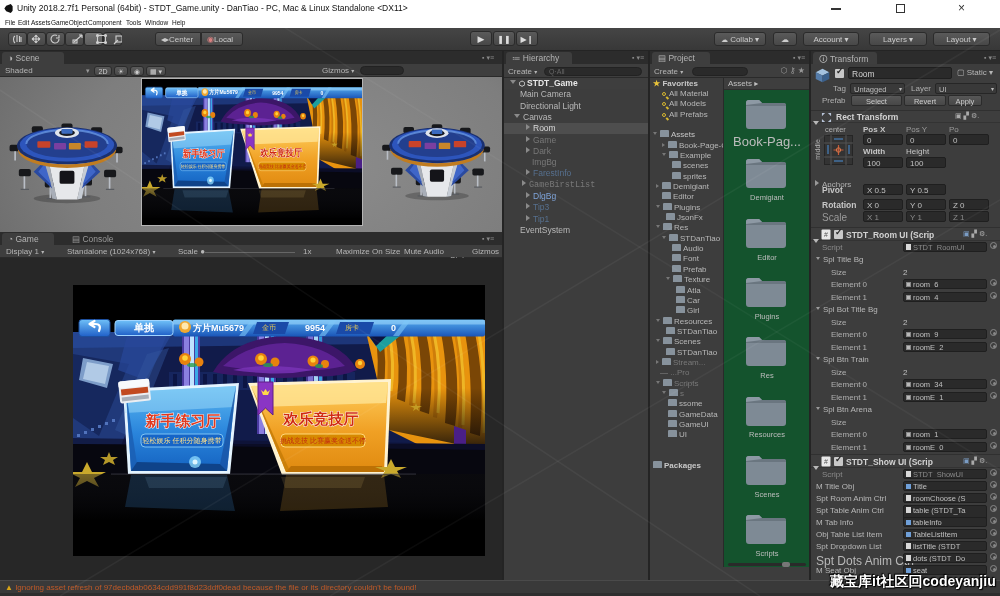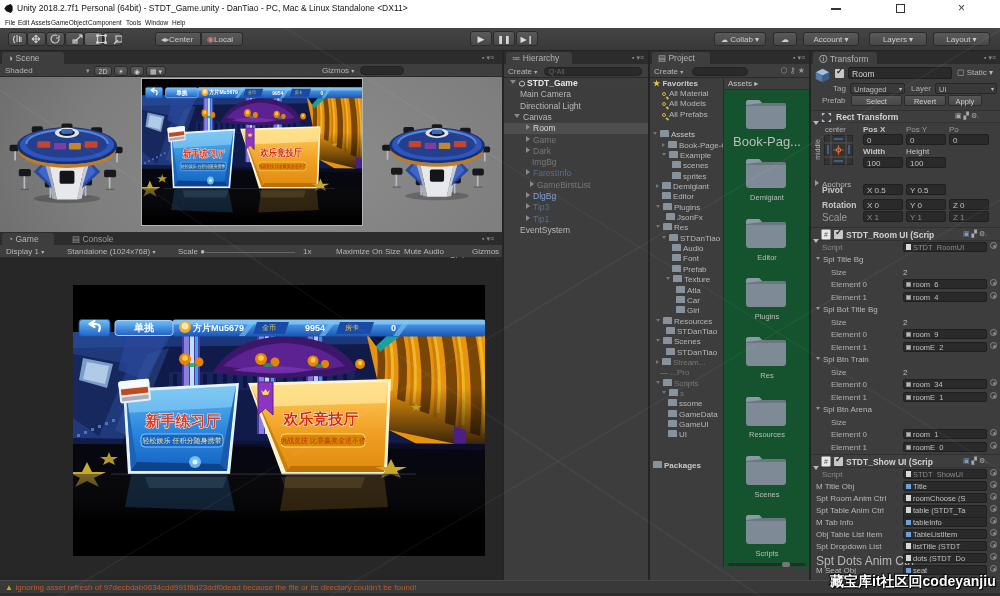--- a/index.html
+++ b/index.html
@@ -146,21 +146,21 @@
       <div class="row" style="left:6px;top:27.0px;color:#e8e8e8;font-weight:bold;"><span class="arrd"></span><span style="color:#ddd;font-size:7px;">⬡ </span>STDT_Game</div>
       <div class="row" style="left:16px;top:38.3px;color:#b8b8b8;">Main Camera</div>
       <div class="row" style="left:16px;top:49.6px;color:#b8b8b8;">Directional Light</div>
       <div class="row" style="left:10px;top:60.9px;color:#b8b8b8;"><span class="arrd"></span>Canvas</div>
       <div class="ab" style="left:0;top:71.7px;width:144px;height:11px;background:#4e4e4e;"></div>
       <div class="row" style="left:22px;top:72.2px;color:#dadada;"><span class="arr"></span>Room</div>
       <div class="row" style="left:22px;top:83.5px;color:#787878;"><span class="arr"></span>Game</div>
       <div class="row" style="left:22px;top:94.8px;color:#787878;"><span class="arr"></span>Dark</div>
       <div class="row" style="left:28px;top:106.1px;color:#787878;">ImgBg</div>
       <div class="row" style="left:22px;top:117.4px;color:#56708f;"><span class="arr"></span>FarestInfo</div>
-      <div class="row" style="left:26px;top:128.7px;color:#787878;"><span class="arr"></span>GameBirstList</div>
+      <div class="row" style="left:18px;top:128.7px;color:#787878;font-family:Liberation Mono, monospace;"><span class="arr"></span>GameBirstList</div>
       <div class="row" style="left:22px;top:140.0px;color:#7ea3d8;"><span class="arr"></span>DlgBg</div>
       <div class="row" style="left:22px;top:151.3px;color:#56708f;"><span class="arr"></span>Tip3</div>
       <div class="row" style="left:22px;top:162.6px;color:#56708f;"><span class="arr"></span>Tip1</div>
       <div class="row" style="left:16px;top:173.9px;color:#b8b8b8;">EventSystem</div>
     </div>
 </div>
 
 <div class="ab" style="left:650px;top:51px;width:159px;height:529px;background:#3d3d3d;overflow:hidden;">
   <div class="ab" style="left:0;top:0;width:159px;height:13px;background:#2c2c2c;">
     <div class="ab tab" style="left:2px;top:1px;width:58px;">▤ Project</div>

